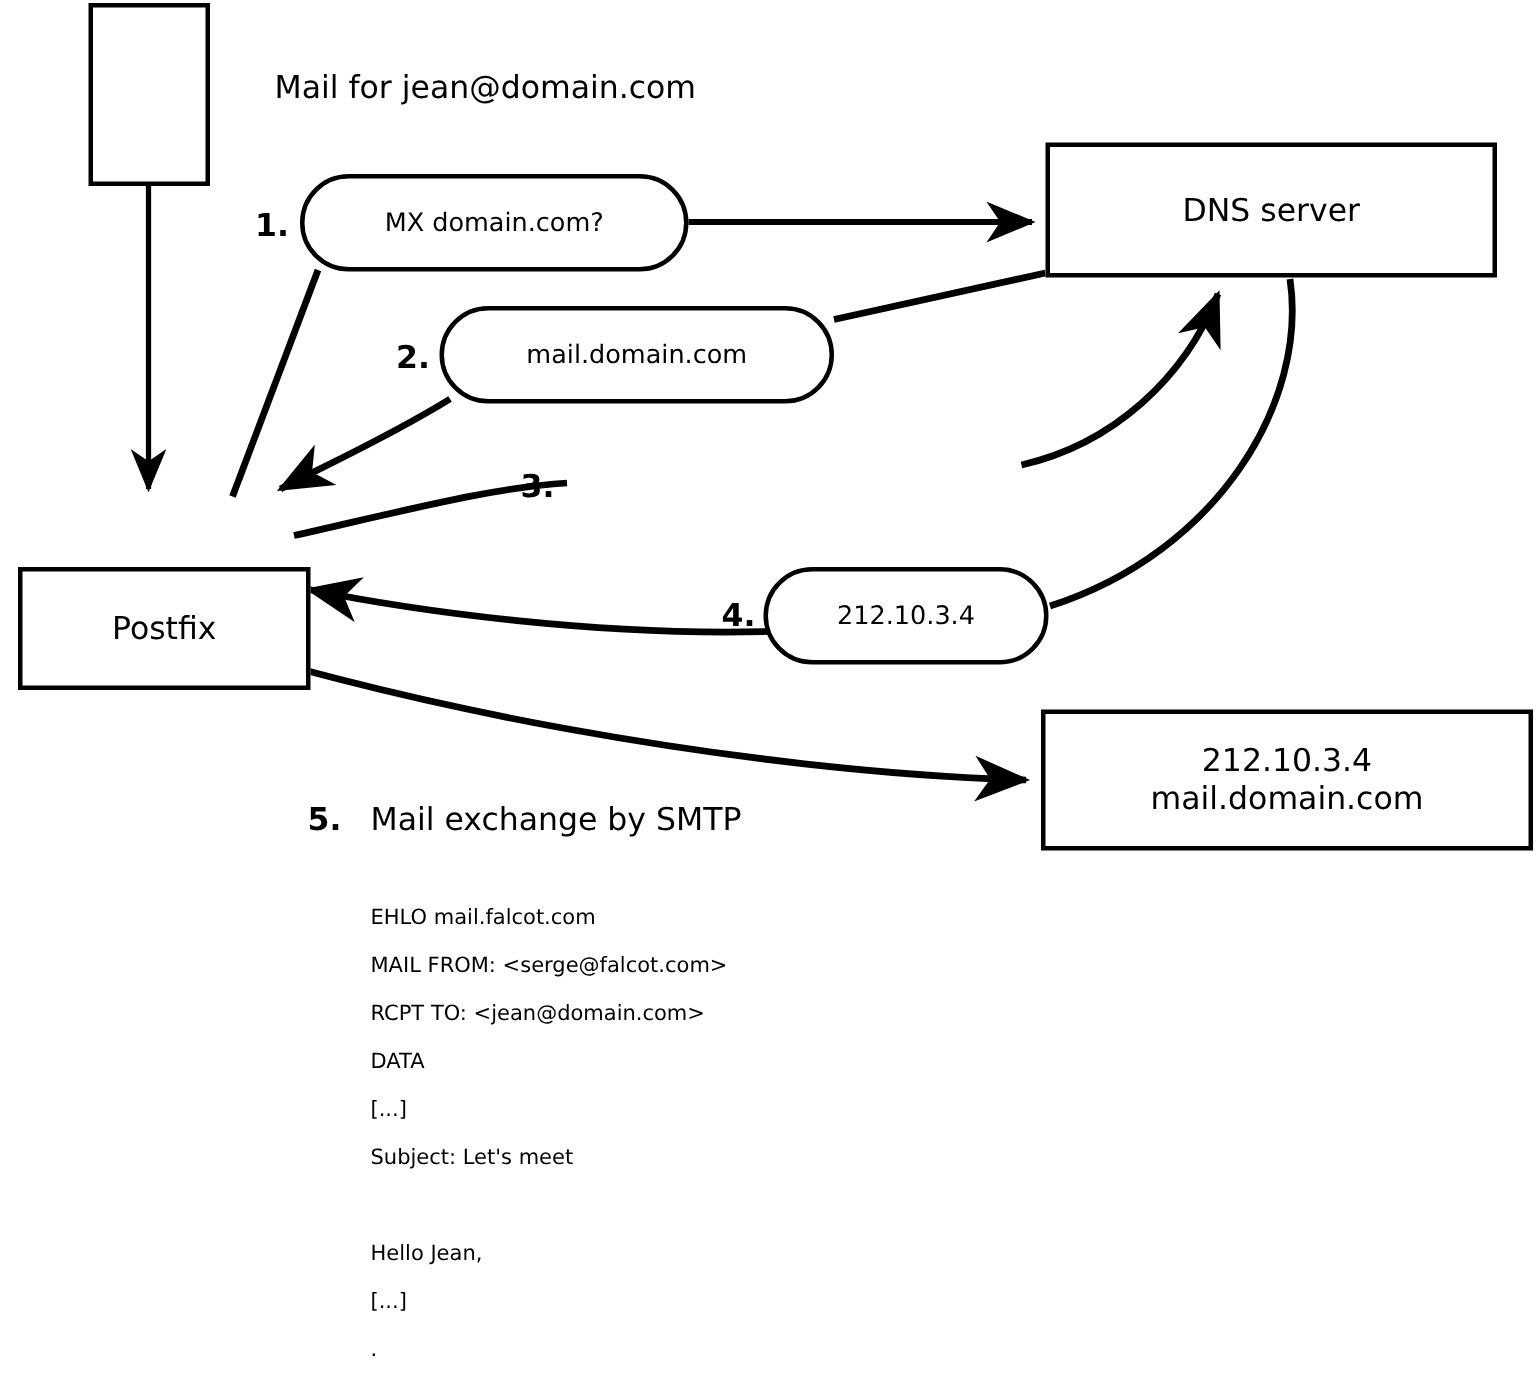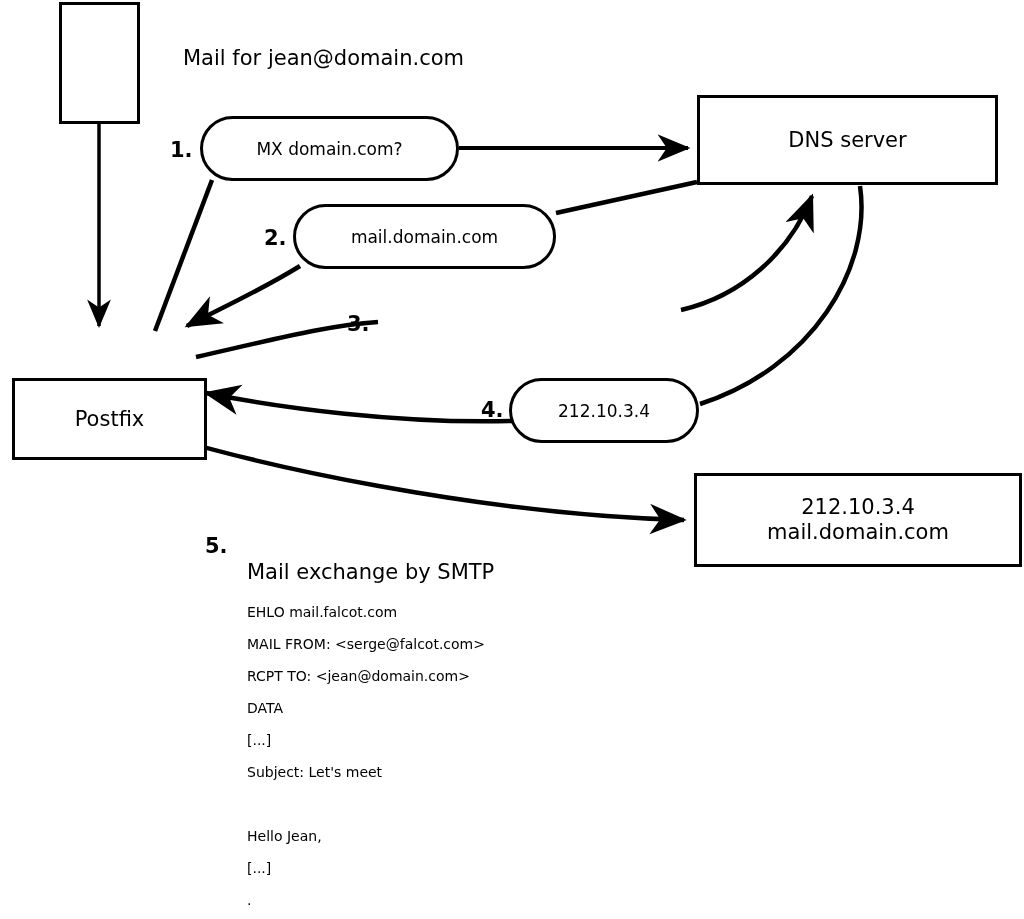--- a/index.html
+++ b/index.html
@@ -79,21 +79,21 @@
   #step-5 { left: 205px; top: 534px; }
 
   
   .free-text {
     position: absolute;
     font-size: 21px;
     z-index: 5;
     white-space: nowrap;
   }
   #caption-mail-for { left: 168px; top: 46px; margin-left: 15px; }
-  #label-step5      { left: 247px; top: 560px; text-align: center; }
+  #label-step5      { left: 247px; top: 534px; text-align: center; }
 
   #smtp-transcript {
     position: absolute;
     left: 247px;
     top: 596px;
     font-size: 14px;
     line-height: 32px;
     z-index: 5;
     white-space: pre;
     z-index: 5;

